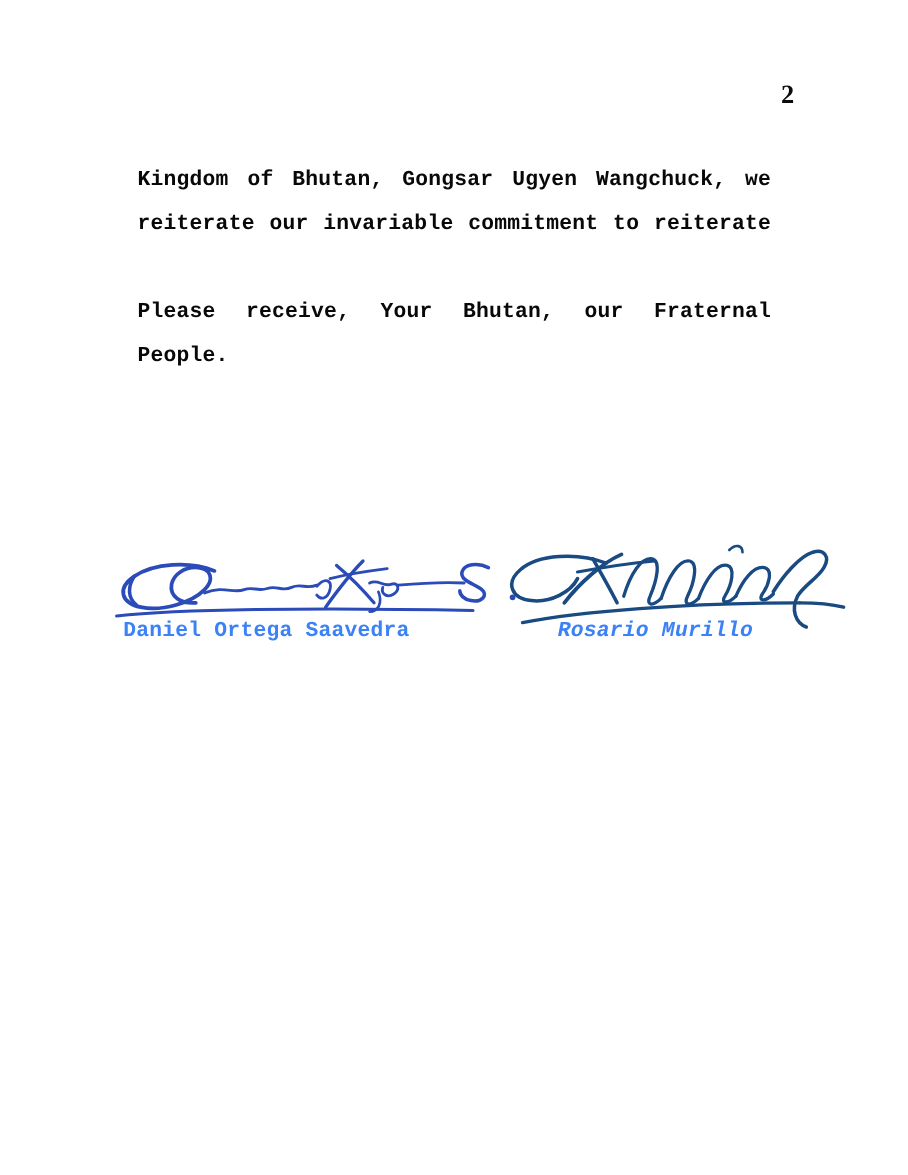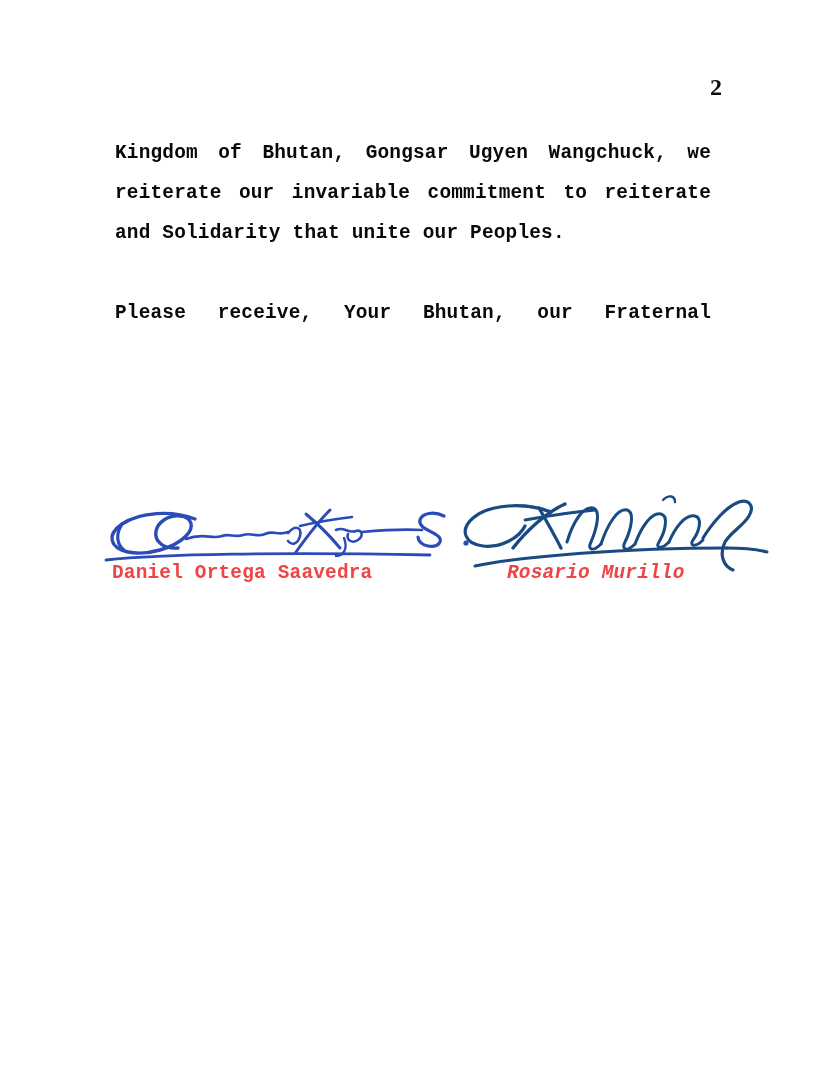--- a/index.html
+++ b/index.html
@@ -46,21 +46,21 @@
   }
 
   .para {
     font-size: 19.4px;
     line-height: 40px;
     font-weight: bold;
     text-align: justify;
     text-justify: inter-word;
     letter-spacing: 0.2px;
     color: #080808;
-    margin: 2px;
+    margin: 12px;
     -webkit-font-smoothing: none;
   }
   .para + .para {
     margin-top: 40px;
   }
   
   .para > .last-line {
     display: block;
     text-align: left;
   }
@@ -100,42 +100,42 @@
   .sig-name {
     position: absolute;
     top: 74px;
     left: 0;
     width: 100%;
     font-size: 19.4px;
     line-height: 26px;
     font-weight: bold;
     letter-spacing: 0.2px;
     white-space: pre;
-    color: #ef4444;
+    color: #3b82f6;
   }
   .sig-slot.left  .sig-name { padding-left: 12px; }
   .sig-slot.right .sig-name { padding-left: 52px; }
 </style>
 </head>
 <body>
 
 <div class="page">
 
   <div class="page-number">2</div>
 
   <div class="body-block">
 
     <p class="para">
       <span class="just-line">Kingdom of Bhutan, Gongsar Ugyen Wangchuck, we</span>
       <span class="just-line">reiterate our invariable commitment to reiterate</span>
-      <span class="last-line">and Solidarity that unite our Peoples.</span>
     </p>
 
     <p class="para">
       <span class="just-line">Please receive, Your Bhutan, our Fraternal</span>
+      <span class="last-line">People.</span>
     </p>
 
   </div>
 
   <div class="signature-area">
 
     <div class="sig-slot left">
       <svg class="sig-ink" viewBox="0 0 360 92">
         <g fill="none" stroke="#2b4bb8" stroke-linecap="round" stroke-linejoin="round">
 

